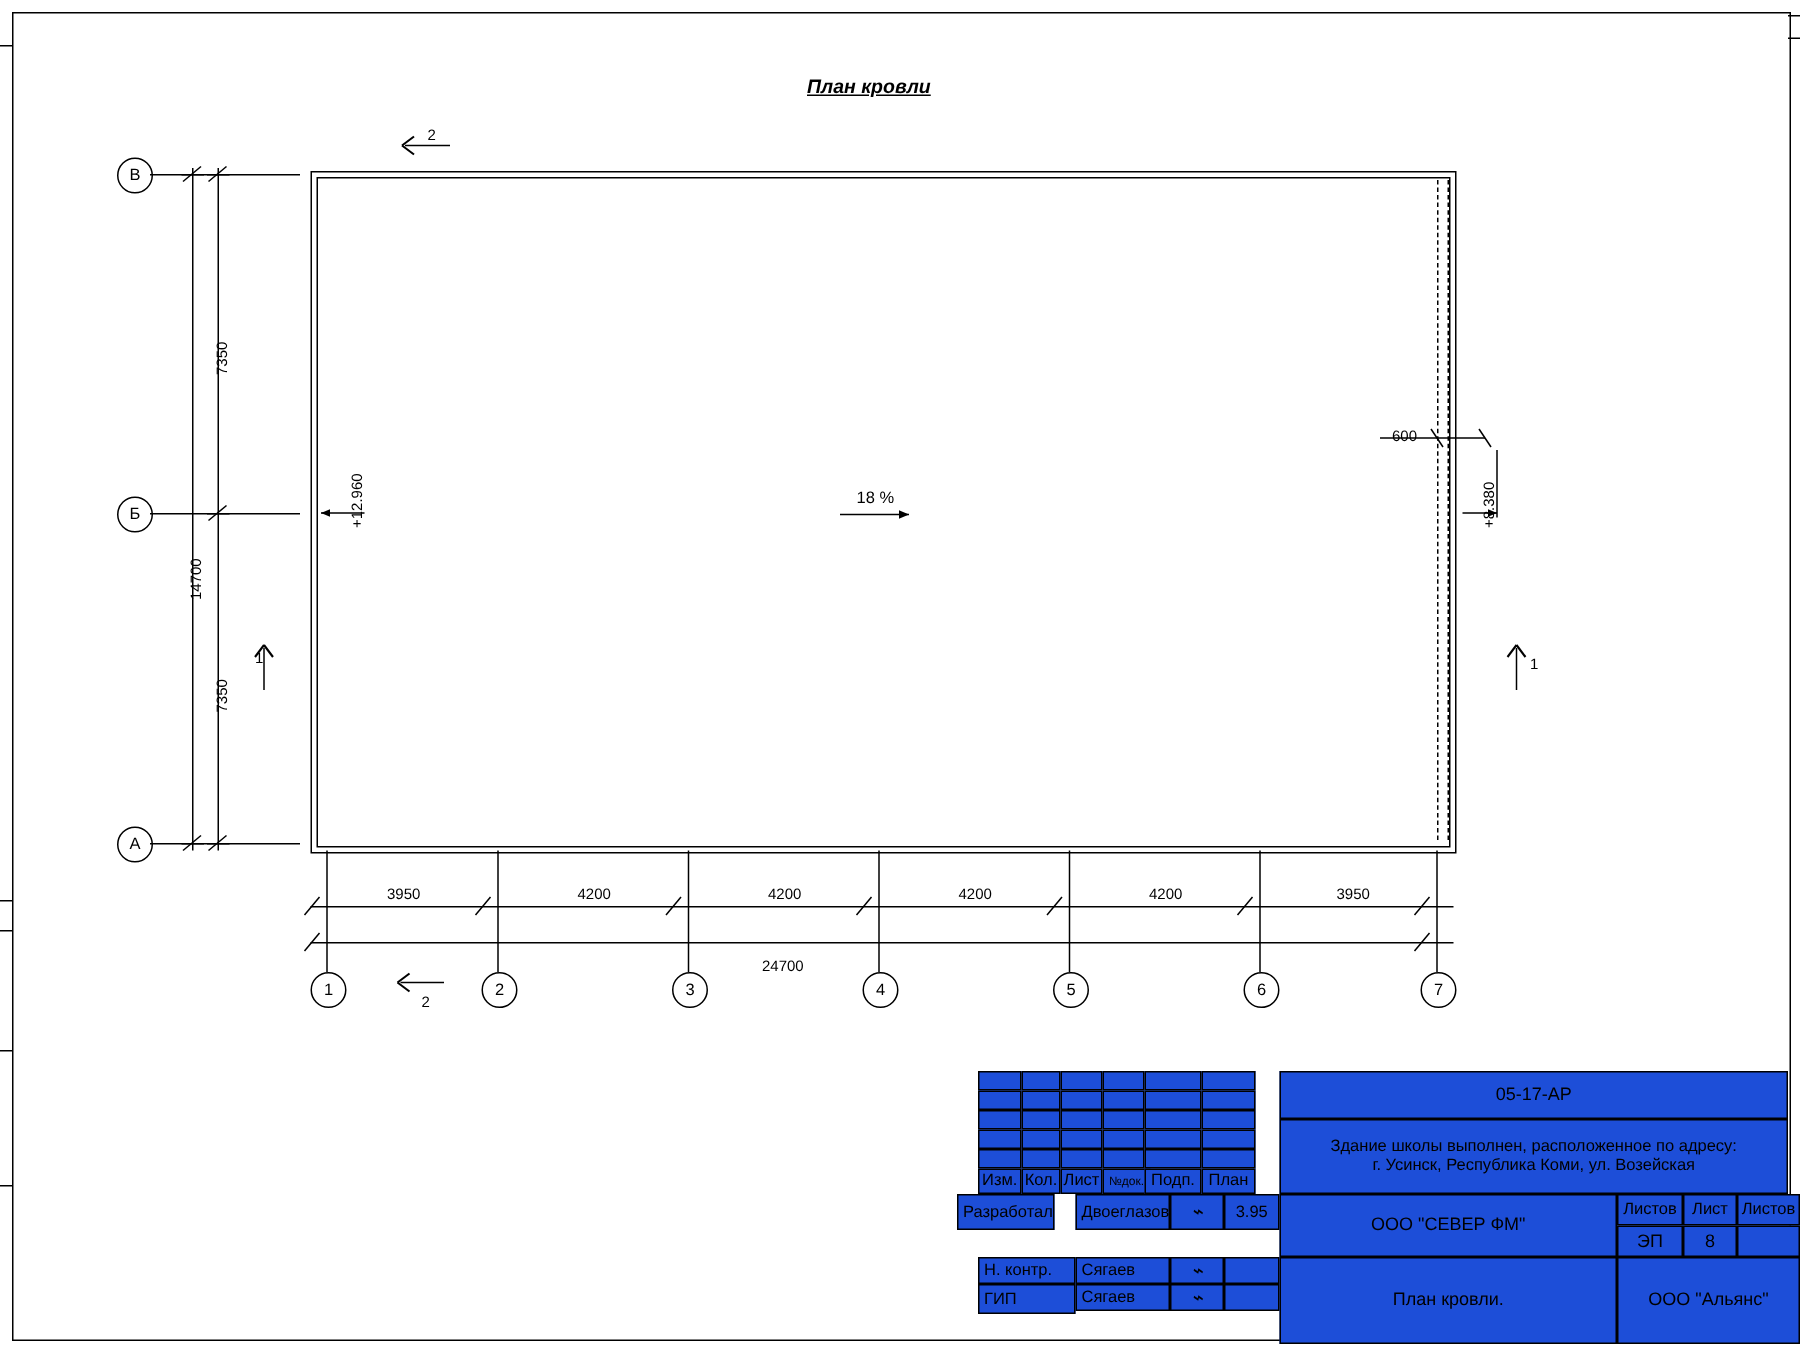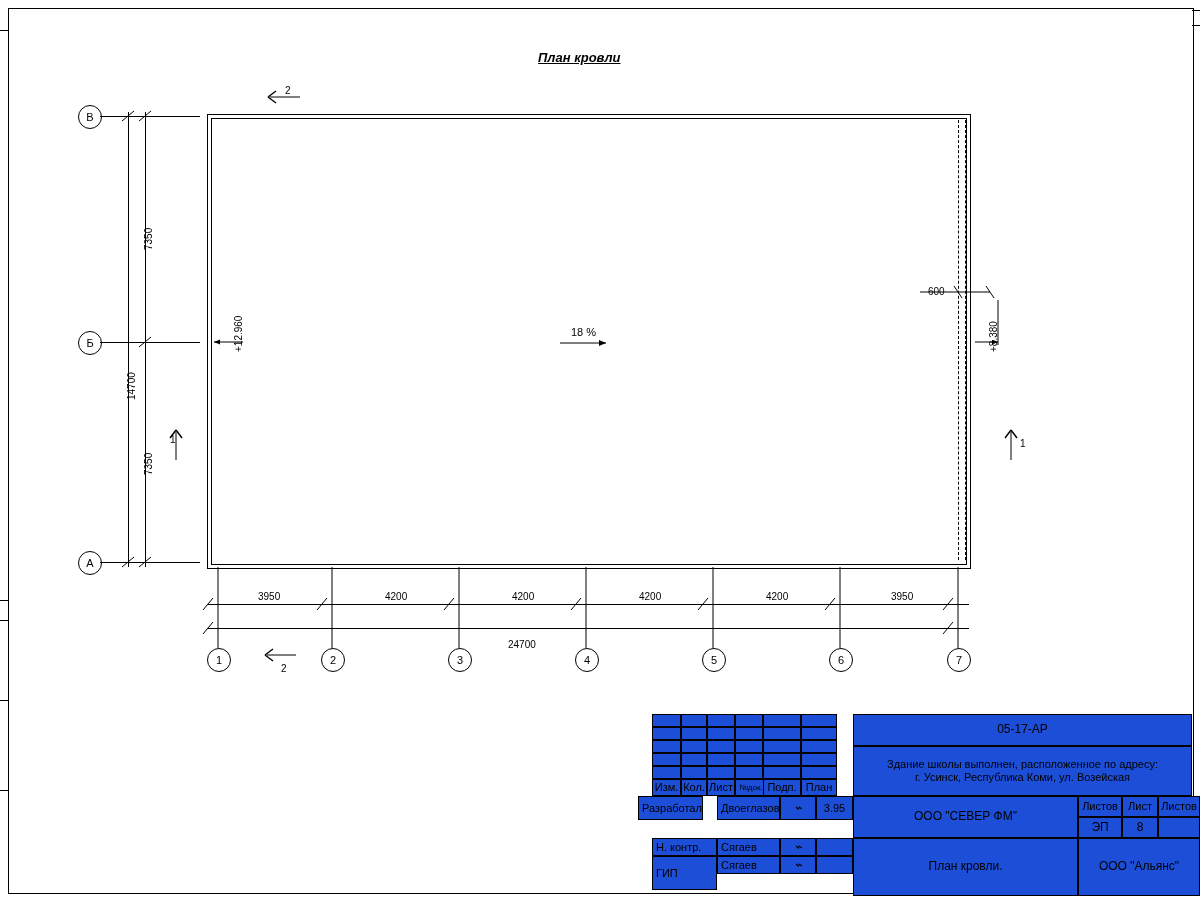--- a/index.html
+++ b/index.html
@@ -240,21 +240,21 @@
       </div>
     <div class="tb-cell f9" style="left:816px;top:796px;width:37px;height:24px;">3.95</div>
 
     <div class="tb-cell f9 left" style="left:652px;top:838px;width:65px;height:18px;">Н. контр.</div>
     <div class="tb-cell f9 left" style="left:717px;top:838px;width:63px;height:18px;">Сягаев</div>
     <div class="tb-cell" style="left:780px;top:838px;width:36px;height:18px;">
         <span class="sig">⌁</span>
       </div>
     <div class="tb-cell f9" style="left:816px;top:838px;width:37px;height:18px;"></div>
 
-    <div class="tb-cell f9 left" style="left:652px;top:856px;width:65px;height:34px;">ГИП</div>
+    <div class="tb-cell f9 left" style="left:652px;top:856px;width:65px;height:20px;">ГИП</div>
     <div class="tb-cell f9 left" style="left:717px;top:856px;width:63px;height:18px;">Сягаев</div>
     <div class="tb-cell" style="left:780px;top:856px;width:36px;height:18px;">
         <span class="sig">⌁</span>
       </div>
     <div class="tb-cell f9" style="left:816px;top:856px;width:37px;height:18px;"></div>
 
     <div class="tb-cell f12" style="left:853px;top:714px;width:339px;height:32px;">05-17-АР</div>
 
     <div class="tb-cell" style="left:853px;top:746px;width:339px;height:50px;flex-direction:column;font-size:11px;">
       <div>Здание школы выполнен, расположенное по адресу:</div>

